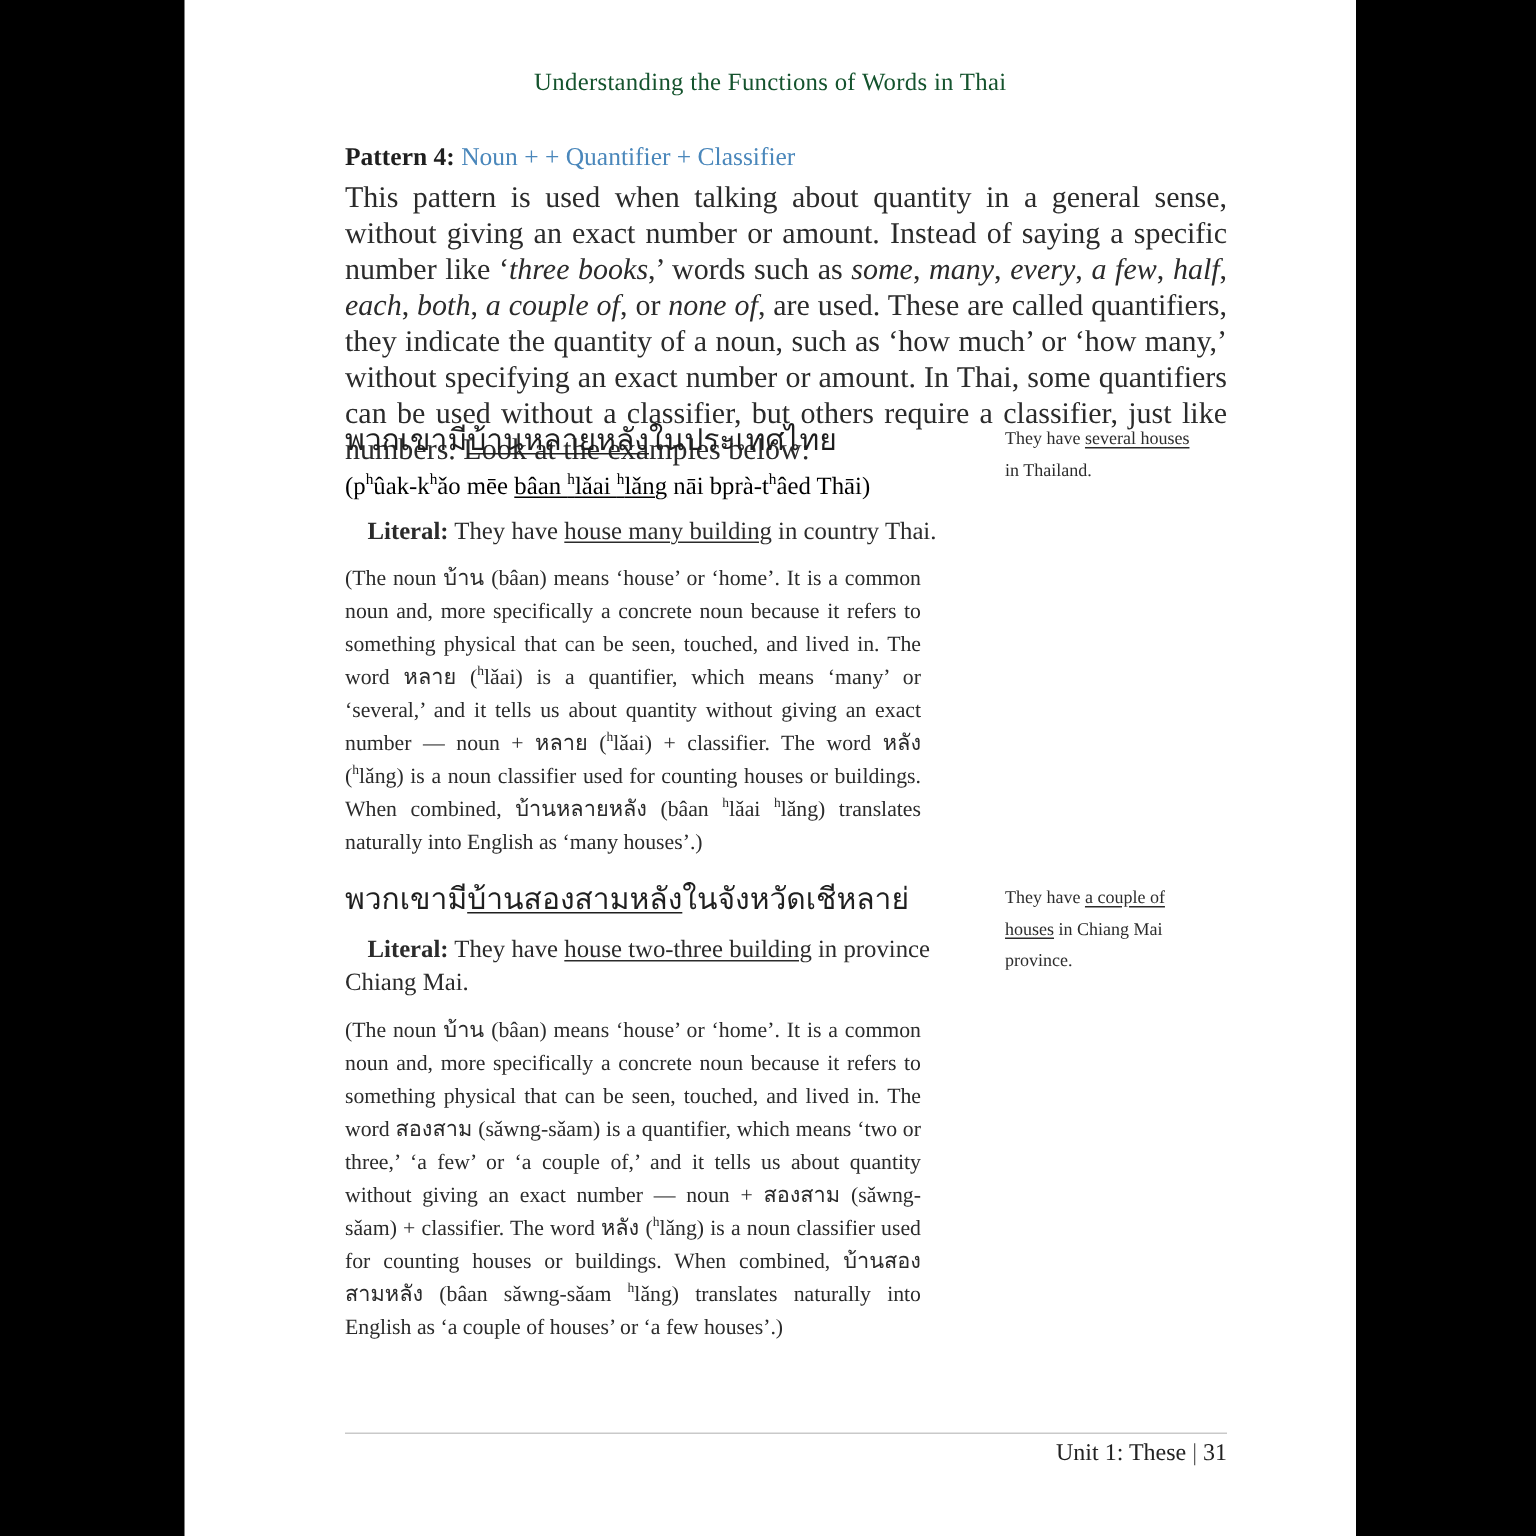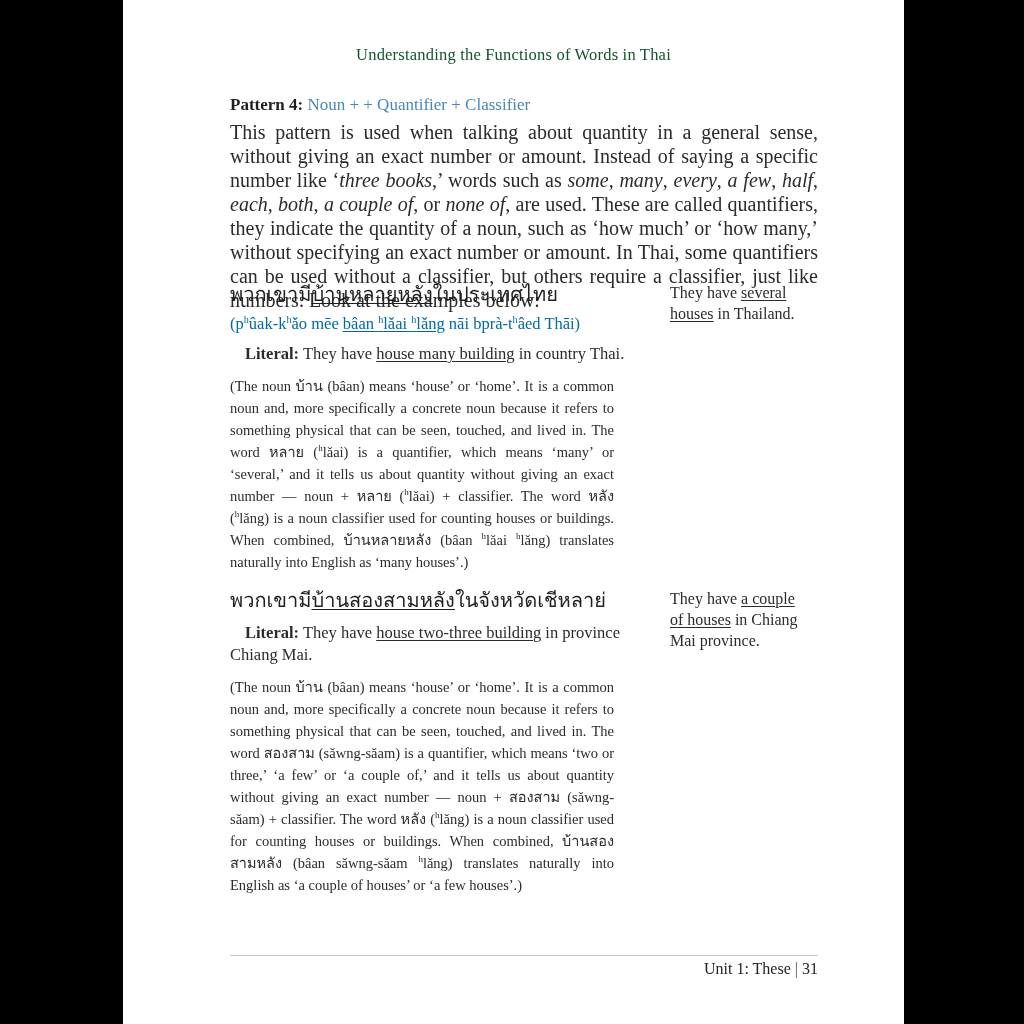--- a/index.html
+++ b/index.html
@@ -36,32 +36,32 @@
     position:absolute;top:120px;left:0;width:588px;
     font-size:20px;line-height:24px;
     text-align:justify;
   }
   .example{position:absolute;left:0;width:588px;}
   .example-1{top:280px;}
   .example-2{top:586px;}
   .ex-left{position:absolute;left:0;top:0;width:438px;}
   .ex-right{
     position:absolute;left:440px;top:2px;width:135px;
-    font-size:16px;line-height:21px;
+    font-size:12px;line-height:21px;
   }
   .thai-line{
     font-family:"Liberation Sans","DejaVu Sans",sans-serif;
     font-size:20px;line-height:28px;
     color:#1f1f1f;
     white-space:nowrap;
   }
   .translit-line{
     margin-top:5px;
     max-width:405px;
-    color:#0369a1;
+    color:#000000;
     font-size:16.5px;line-height:22px;
   }
   .literal-line{
     margin-top:8px;
     max-width:405px;
     font-size:16.5px;line-height:22px;
   }
   .explanation{
     margin-top:10px;
     width:384px;

